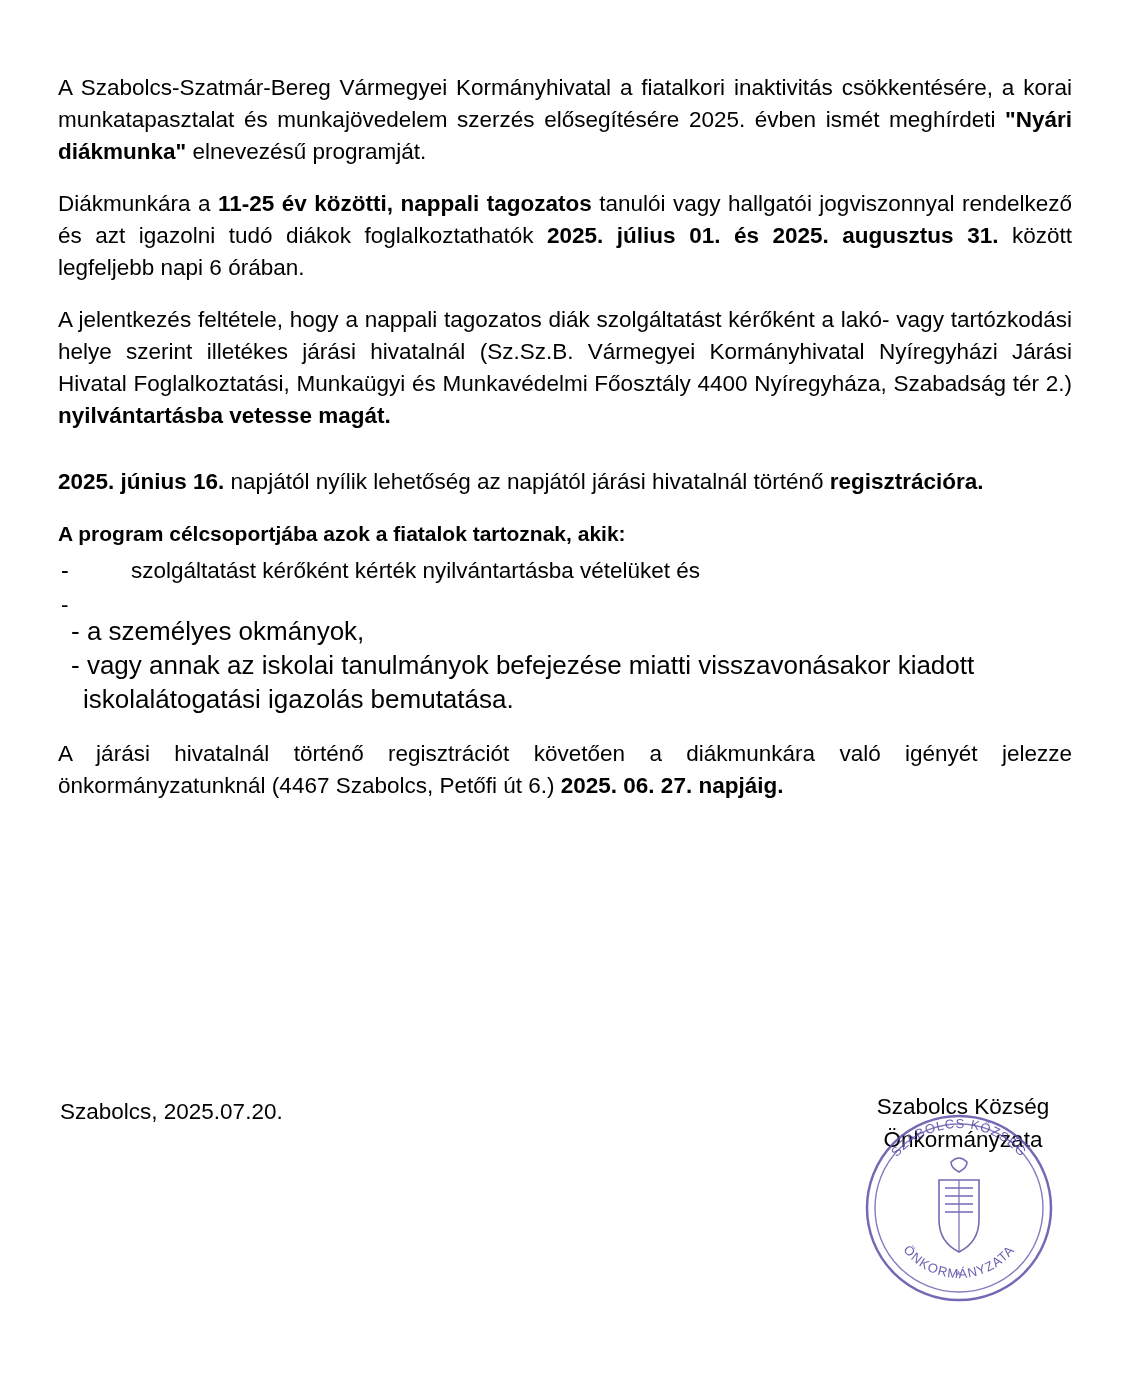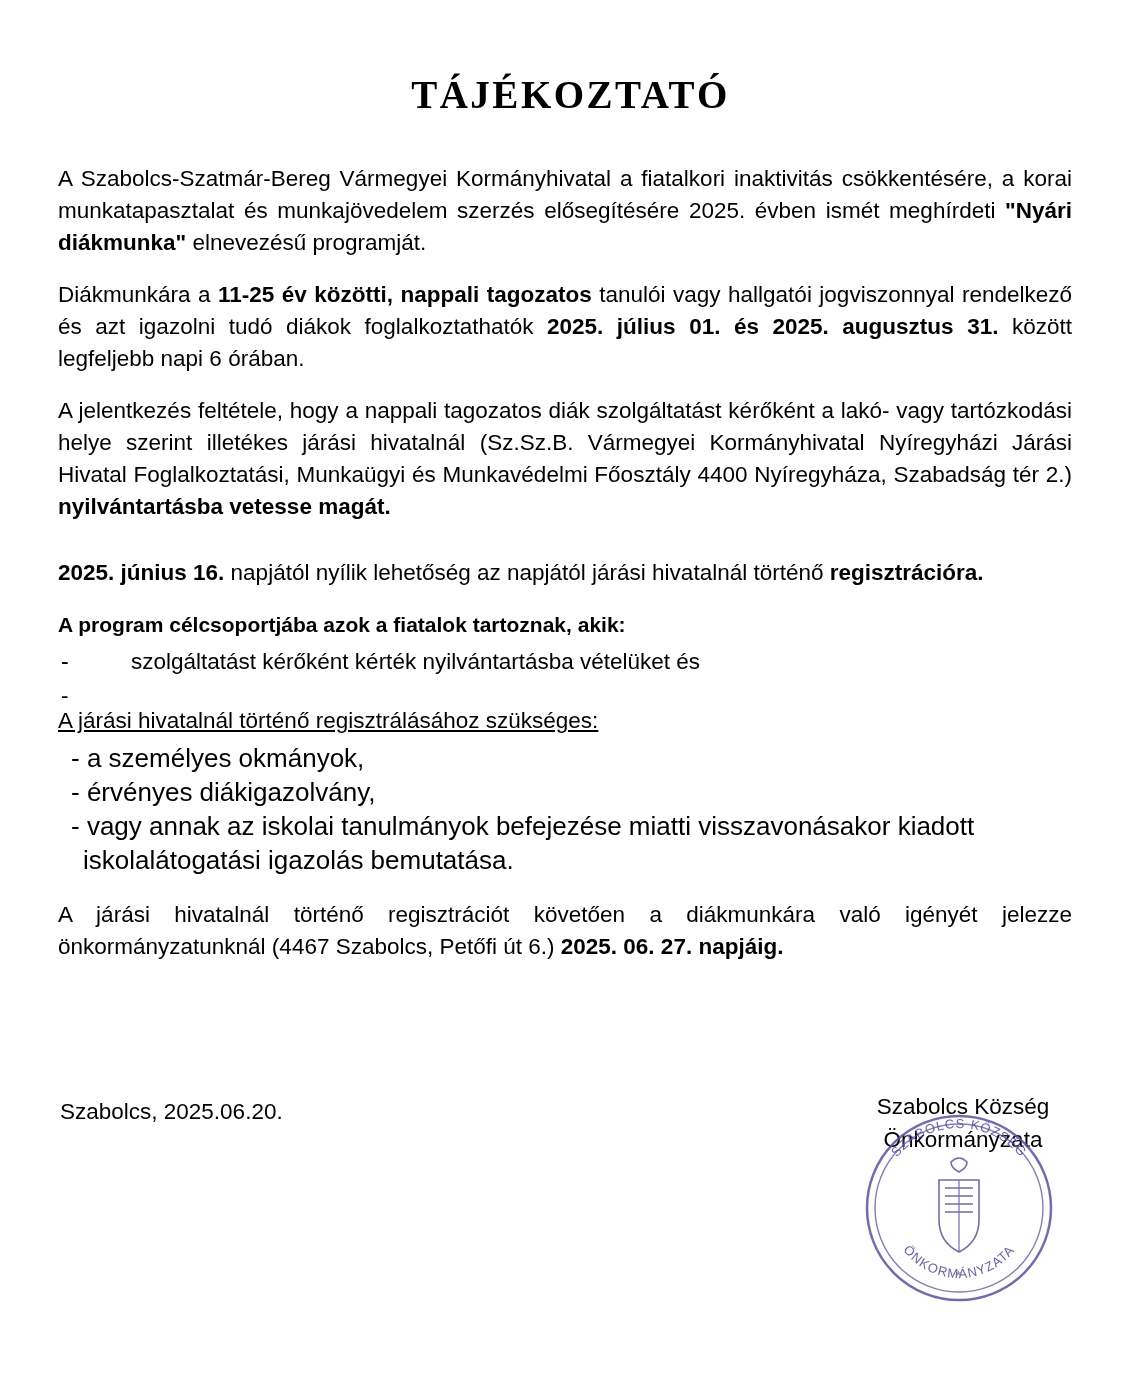--- a/index.html
+++ b/index.html
@@ -126,54 +126,51 @@
     fill: #5b4fa8;
   }
 </style>
 </head>
 <body>
 
 <div class="page">
 
   <div class="content">
 
-    <h1 class="doc-title">TÁJÉKOZTATÓ</h1>
 
     <p class="para"><span>A Szabolcs-Szatmár-Bereg Vármegyei Kormányhivatal a fiatalkori inaktivitás csökkentésére, a korai munkatapasztalat  és munkajövedelem szerzés elősegítésére 2025. évben ismét meghírdeti </span><span class="b">"Nyári diákmunka"</span><span> elnevezésű programját.</span></p>
 
     <p class="para"><span>Diákmunkára a </span><span class="b">11-25 év közötti, nappali tagozatos</span><span> tanulói vagy hallgatói jogviszonnyal rendelkező és azt igazolni tudó diákok foglalkoztathatók </span><span class="b">2025. július 01. és 2025. augusztus 31.</span><span> között legfeljebb napi 6 órában.</span></p>
 
     <p class="para"><span>A jelentkezés feltétele, hogy a nappali tagozatos diák szolgáltatást kérőként a lakó- vagy tartózkodási helye szerint illetékes járási hivatalnál (Sz.Sz.B. Vármegyei Kormányhivatal Nyíregyházi Járási Hivatal Foglalkoztatási, Munkaügyi és Munkavédelmi Főosztály 4400 Nyíregyháza, Szabadság tér 2.) </span><span class="b">nyilvántartásba vetesse magát.</span></p>
 
     <div class="spacer-sm"></div>
 
     <p class="para"><span class="b">2025. június 16.</span><span> napjától nyílik lehetőség az napjától járási hivatalnál történő </span><span class="b">regisztrációra.</span></p>
 
     <p class="heading-line">A program célcsoportjába azok a fiatalok tartoznak, akik:</p>
 
     <ul class="dash-list">
       <li><span class="dash">-</span></li>
       <li><span class="dash">-</span><span>szolgáltatást kérőként kérték nyilvántartásba vételüket és</span></li>
       <li><span class="dash">-</span></li>
     </ul>
 
-    <p class="underline-line">A járási hivatalnál történő regisztrálásához szükséges:</p>
 
     <ul class="plain-list">
       <li>- a személyes okmányok,</li>
-      <li>- érvényes diákigazolvány,</li>
       <li><span>- vagy annak az iskolai tanulmányok befejezése miatti visszavonásakor kiadott</span><span class="cont">iskolalátogatási igazolás bemutatása.</span></li>
     </ul>
 
     <p class="para"><span>A járási hivatalnál történő regisztrációt követően a diákmunkára való igényét jelezze önkormányzatunknál (4467 Szabolcs, Petőfi út 6.) </span><span class="b">2025. 06. 27. napjáig.</span></p>
 
   </div>
 
   <div class="signature-block">
-    <div class="place-date">Szabolcs, 2025.06.20.</div>
+    <div class="place-date">Szabolcs, 2025.07.20.</div>
 
     <div class="signer">
       <div>Szabolcs Község</div>
       <div>Önkormányzata</div>
     </div>
 
     <div class="stamp">
       <svg width="212" height="212" viewBox="0 0 212 212" aria-hidden="true">
         <defs>
           <path id="arcTop" d="M 26,106 A 80,80 0 0 1 186,106"></path>

